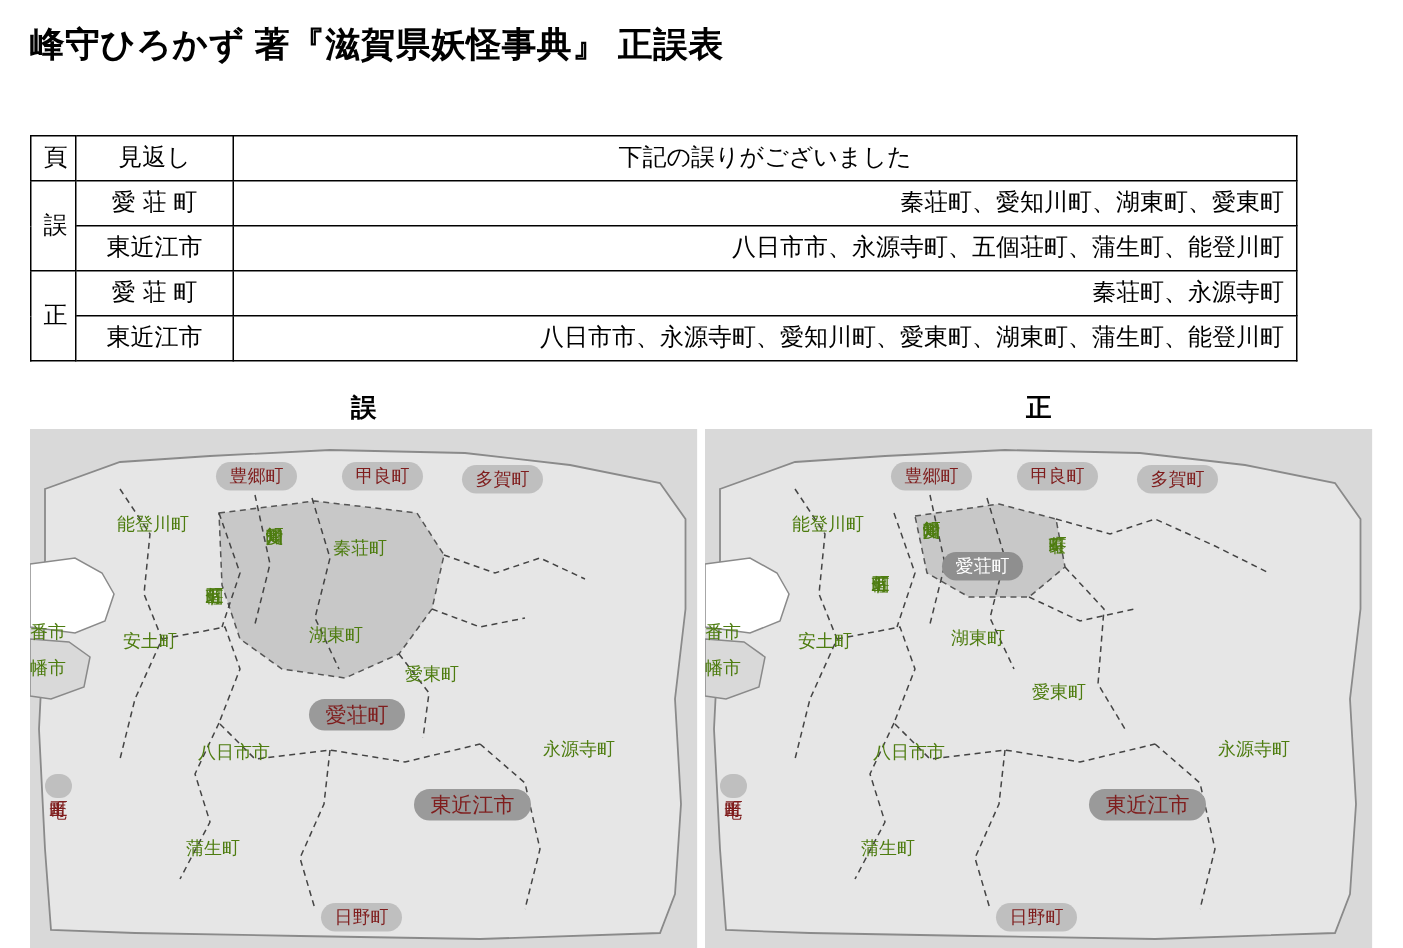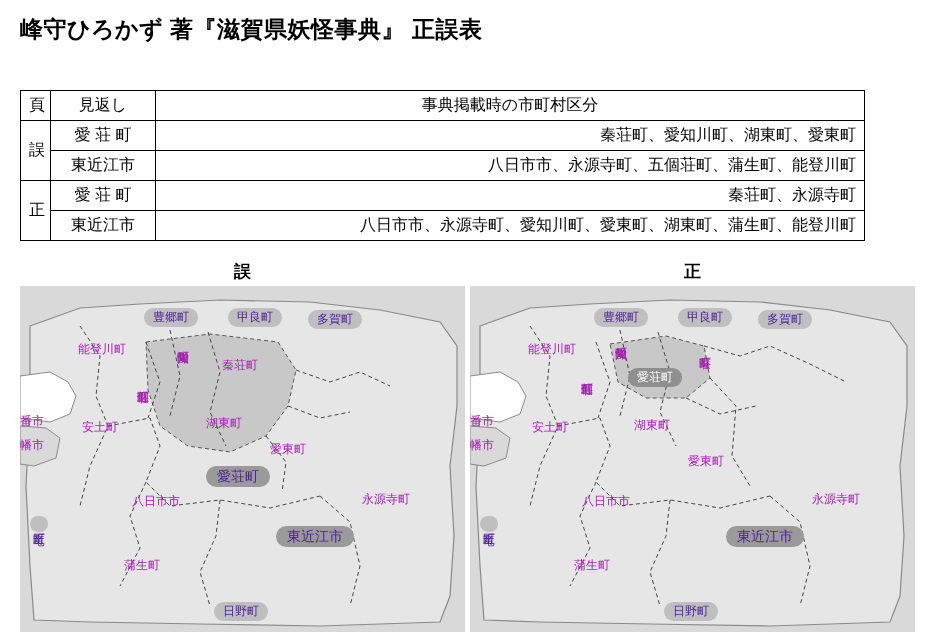--- a/index.html
+++ b/index.html
@@ -102,35 +102,35 @@
     top: 24px;
     left: 0;
     width: 445px;
     height: 346px;
     overflow: hidden;
   }
   .map-canvas svg { display: block; }
   .lbl {
     position: absolute;
     font-size: 12px;
-    color: #a21caf;
+    color: #4d7c0f;
     white-space: nowrap;
     line-height: 14px;
   }
   .lbl.vert {
     writing-mode: vertical-rl;
     text-orientation: upright;
     line-height: 13px;
   }
   .pill {
     position: absolute;
     background: #bfbfbf;
     border-radius: 11px;
     font-size: 12px;
-    color: #4c1d95;
+    color: #7f1d1d;
     padding: 2px 9px;
     white-space: nowrap;
     line-height: 15px;
   }
   .pill.dark {
     background: #9a9a9a;
     font-size: 14px;
     padding: 3px 11px;
     border-radius: 13px;
   }
@@ -151,21 +151,21 @@
 
 <div id="page">
 
   <div class="title">峰守ひろかず 著『滋賀県妖怪事典』 正誤表</div>
 
   <table class="errata">
     <tbody>
       <tr>
         <th class="col-head hdr">頁</th>
         <th class="col-mikaeshi hdr">見返し</th>
-        <th class="col-list hdr">事典掲載時の市町村区分</th>
+        <th class="col-list hdr">下記の誤りがございました</th>
       </tr>
 
       <tr>
         <td class="grouplabel" rowspan="2">誤</td>
         <td class="col-mikaeshi">愛 荘 町</td>
         <td class="col-list">秦荘町、愛知川町、湖東町、愛東町</td>
       </tr>
       <tr>
         <td class="col-mikaeshi">東近江市</td>
         <td class="col-list">八日市市、永源寺町、五個荘町、蒲生町、能登川町</td>

